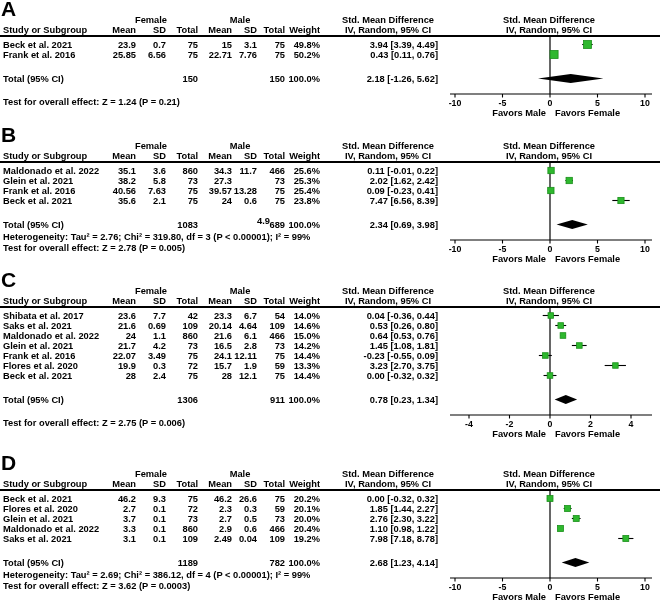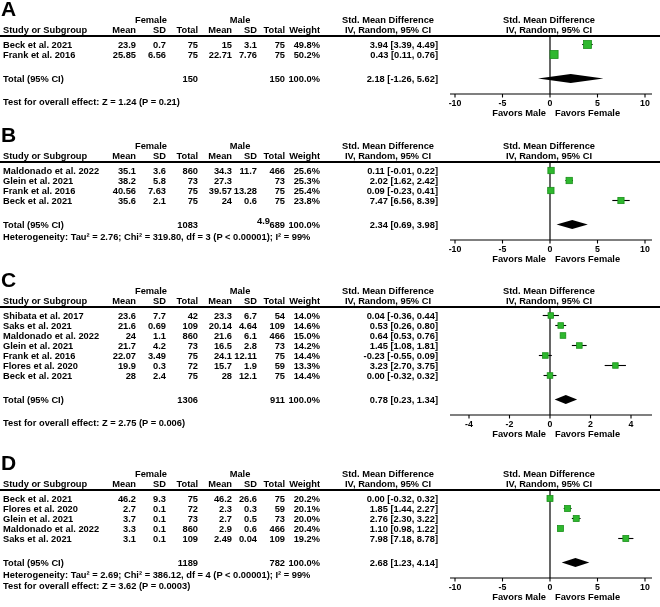--- a/index.html
+++ b/index.html
@@ -150,20 +150,21 @@
       <span class="t" style="top: 68px; right: 403px;">0.6</span>
       <span class="t" style="top: 68px; right: 375px;">75</span>
       <span class="t" style="top: 68px; right: 340px;">23.8%</span>
       <span class="t" style="top: 68px; right: 222px;">7.47 [6.56, 8.39]</span>
       <span class="t" style="top: 92px; left: 3px;">Total (95% CI)</span>
       <span class="t" style="top: 92px; right: 462px;">1083</span>
       <span class="t" style="top: 92px; right: 375px;">689</span>
       <span class="t" style="top: 92px; right: 340px;">100.0%</span>
       <span class="t" style="top: 92px; right: 222px;">2.34 [0.69, 3.98]</span>
       <span class="t" style="top: 104px; left: 3px;">Heterogeneity: Tau² = 2.76; Chi² = 319.80, df = 3 (P &lt; 0.00001); I² = 99%</span>
+      <span class="t" style="top: 114.5px; left: 3px;">Test for overall effect: Z = 2.78 (P = 0.005)</span>
       <span class="t tick c" style="top: 116px; left: 455px;">-10</span>
       <span class="t tick c" style="top: 116px; left: 502.5px;">-5</span>
       <span class="t tick c" style="top: 116px; left: 550px;">0</span>
       <span class="t tick c" style="top: 116px; left: 597.5px;">5</span>
       <span class="t tick c" style="top: 116px; left: 645px;">10</span>
       <span class="t" style="top: 125.5px; right: 114px;">Favors Male</span>
       <span class="t" style="top: 125.5px; left: 555px;">Favors Female</span>
     </div>
     <div class="panel" style="top: 273px; height: 183px;">
       <svg width="220" height="183" style="left: 440px; top: 0px;">

